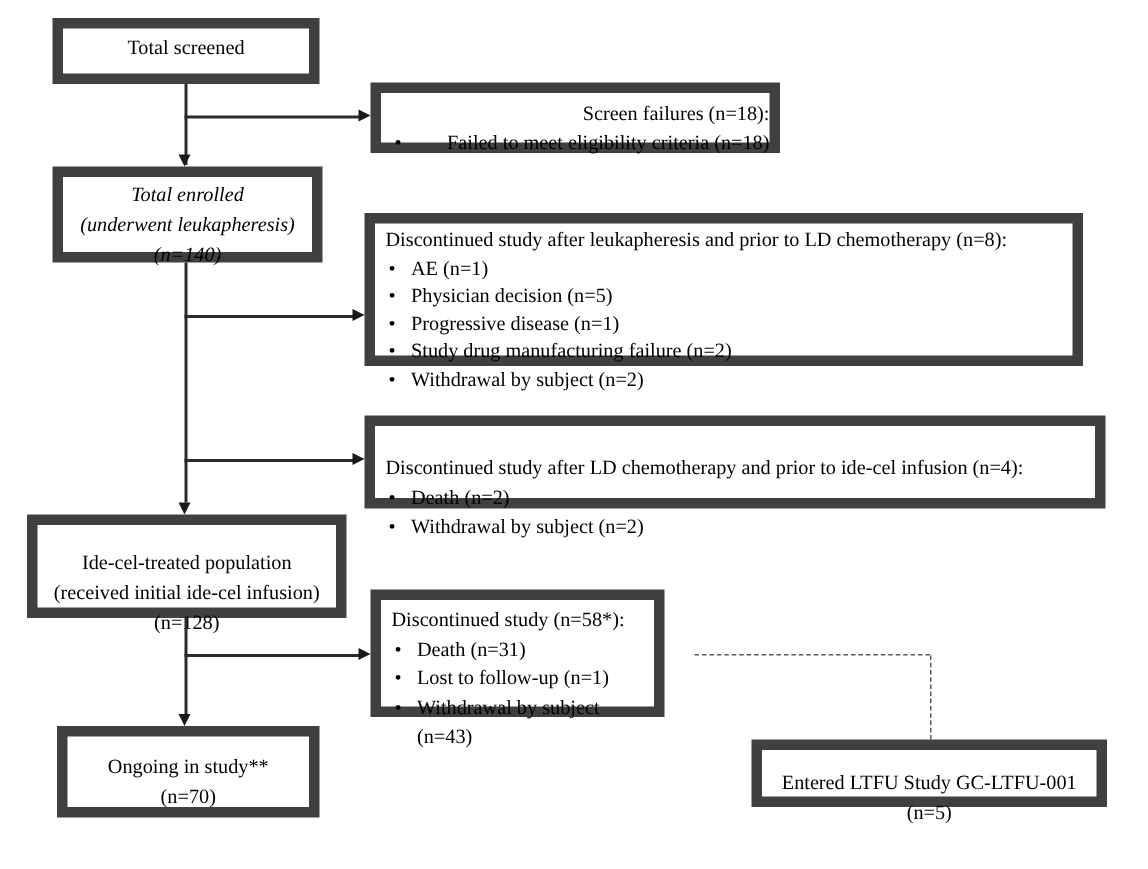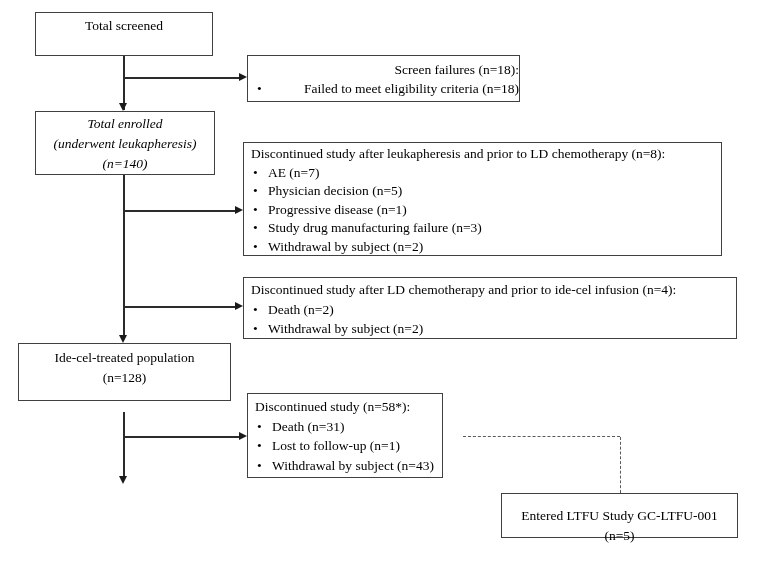--- a/index.html
+++ b/index.html
@@ -12,21 +12,21 @@
     width: 765px;
     height: 579px;
     background: #ffffff;
     font-family: "Liberation Serif", "DejaVu Serif", serif;
     font-size: 13.5px;
     color: #000000;
     overflow: hidden;
   }
   .box {
     position: absolute;
-    border: 1px solid #404040;
+    border: 7px solid #404040;
     background: #ffffff;
     box-sizing: border-box;
   }
   .center-box {
     text-align: center;
   }
   .center-box .line {
     line-height: 20px;
   }
   .list-box .box-title {
@@ -43,23 +43,23 @@
   }
   .list-box li .marker {
     position: absolute;
     left: 9px;
     top: 0;
   }
   
   #box-total-screened   { left: 35px;  top: 12px;  width: 178px; height: 44px; padding-top: 3px;  line-height: 19px; }
   #box-screen-failures  { left: 247px; top: 55px;  width: 273px; height: 47px; padding-top: 4px;  line-height: 19px; text-align: right; }
   #box-total-enrolled   { left: 35px;  top: 111px; width: 180px; height: 64px; padding-top: 2px; font-style: italic; }
-  #box-disc-leuka       { left: 243px; top: 142px; width: 479px; height: 114px; padding-top: 2px; line-height: 18.5px; font-family: Liberation Serif, serif; }
-  #box-disc-ld          { left: 243px; top: 277px; width: 494px; height: 62px; padding-top: 2px;  line-height: 19.5px; }
-  #box-ide-cel          { left: 18px;  top: 343px; width: 213px; height: 58px; padding-top: 4px; }
+  #box-disc-leuka       { left: 243px; top: 142px; width: 479px; height: 102px; padding-top: 2px; line-height: 18.5px; font-family: Liberation Serif, serif; }
+  #box-disc-ld          { left: 243px; top: 277px; width: 494px; height: 62px; padding-top: 18px;  line-height: 19.5px; }
+  #box-ide-cel          { left: 18px;  top: 343px; width: 213px; height: 69px; padding-top: 15px; }
   #box-disc-study       { left: 247px; top: 393px; width: 196px; height: 85px; padding-top: 3px;  line-height: 19.5px; }
   #box-ongoing          { left: 38px;  top: 484px; width: 175px; height: 61px; padding-top: 10px; }
   #box-entered-ltfu     { left: 501px; top: 493px; width: 237px; height: 45px; padding-top: 12px; }
 
   
   .vline, .hline {
     position: absolute;
     background: #2b2b2b;
   }
   .vline { width: 1.5px; }
@@ -129,33 +129,33 @@
     <div class="line">Total enrolled</div>
     <div class="line">(underwent leukapheresis)</div>
     <div class="line">(n=140)</div>
   </div>
 
   <div class="box list-box" id="box-disc-leuka">
     <div class="box-title">Discontinued study after leukapheresis and prior to LD chemotherapy (n=8):</div>
     <ul>
       <li>
         <span class="marker">•</span>
-        <span>AE (n=7)</span>
+        <span>AE (n=1)</span>
       </li>
       <li>
         <span class="marker">•</span>
         <span>Physician decision (n=5)</span>
       </li>
       <li>
         <span class="marker">•</span>
         <span>Progressive disease (n=1)</span>
       </li>
       <li>
         <span class="marker">•</span>
-        <span>Study drug manufacturing failure (n=3)</span>
+        <span>Study drug manufacturing failure (n=2)</span>
       </li>
       <li>
         <span class="marker">•</span>
         <span>Withdrawal by subject (n=2)</span>
       </li>
     </ul>
   </div>
 
   <div class="box list-box" id="box-disc-ld">
     <div class="box-title">Discontinued study after LD chemotherapy and prior to ide-cel infusion (n=4):</div>
@@ -166,20 +166,21 @@
       </li>
       <li>
         <span class="marker">•</span>
         <span>Withdrawal by subject (n=2)</span>
       </li>
     </ul>
   </div>
 
   <div class="box center-box" id="box-ide-cel">
     <div class="line">Ide-cel-treated population</div>
+    <div class="line">(received initial ide-cel infusion)</div>
     <div class="line">(n=128)</div>
   </div>
 
   <div class="box list-box" id="box-disc-study">
     <div class="box-title">Discontinued study (n=58*):</div>
     <ul>
       <li>
         <span class="marker">•</span>
         <span>Death (n=31)</span>
       </li>
@@ -187,20 +188,24 @@
         <span class="marker">•</span>
         <span>Lost to follow-up (n=1)</span>
       </li>
       <li>
         <span class="marker">•</span>
         <span>Withdrawal by subject (n=43)</span>
       </li>
     </ul>
   </div>
 
+  <div class="box center-box" id="box-ongoing">
+    <div class="line">Ongoing in study**</div>
+    <div class="line">(n=70)</div>
+  </div>
 
   <div class="box center-box" id="box-entered-ltfu">
     <div class="line">Entered LTFU Study GC-LTFU-001</div>
     <div class="line">(n=5)</div>
   </div>
 
   <div class="vline" id="v1"></div>
   <div class="arrow-down" id="a1"></div>
   <div class="hline" id="h1"></div>
   <div class="arrow-right" id="a2"></div>

